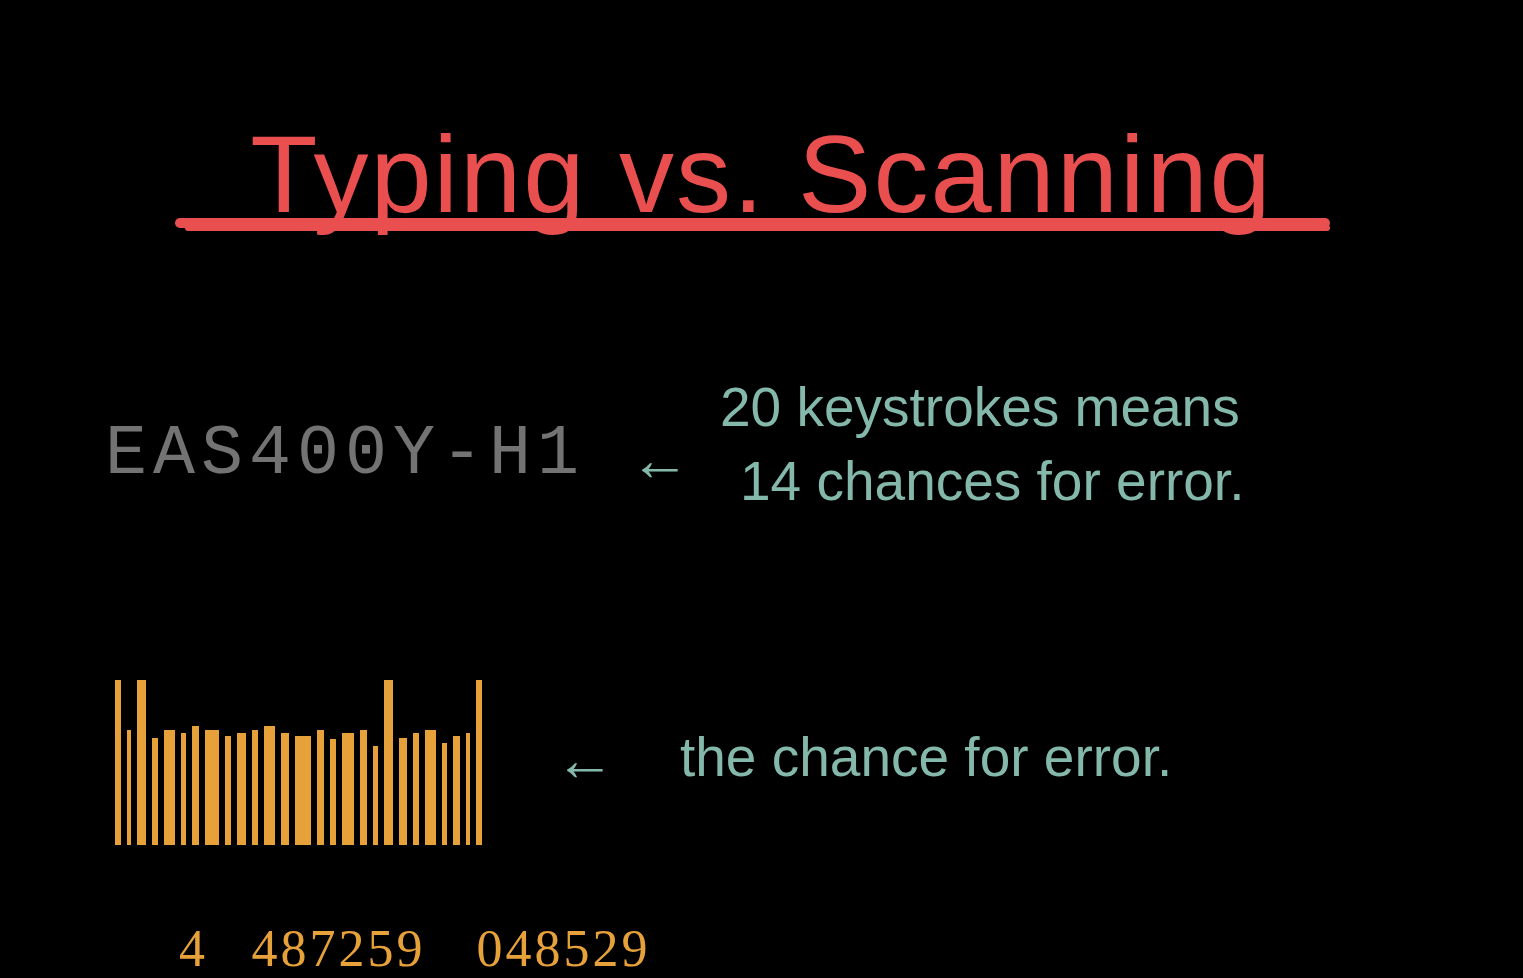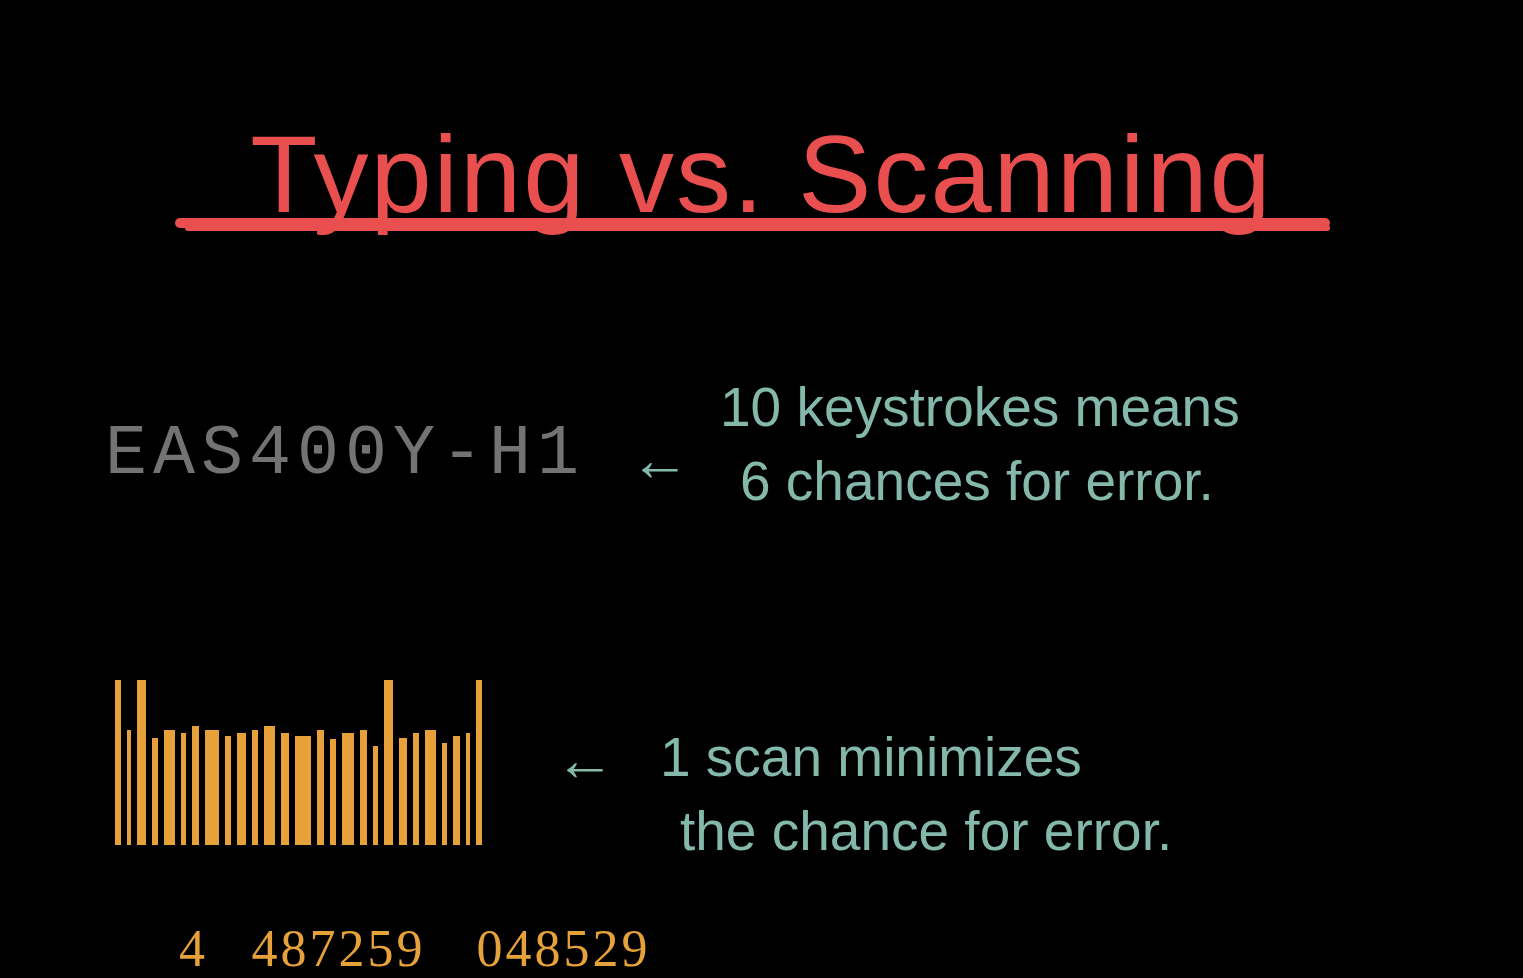--- a/index.html
+++ b/index.html
@@ -117,22 +117,22 @@
 
 <div class="canvas">
 
   <div class="title">Typing vs.  Scanning</div>
   <div class="underline"></div>
   <div class="underline2"></div>
 
   <div class="code">EAS400Y-H1</div>
   <div class="arrow arrow1">←</div>
   <div class="anno anno1">
-    <div>10 keystrokes means</div>
-    <div style="padding-left:20px;">6 chances for error.</div>
+    <div>20 keystrokes means</div>
+    <div style="padding-left:20px;">14 chances for error.</div>
   </div>
 
   <div class="barcode-wrap">
     <div class="barcode" id="barcode">
         <span class="bar" style="width: 6px; height: 100%;"></span>
         <span class="bar" style="width: 4px; height: 70%;"></span>
         <span class="bar" style="width: 9px; height: 100%;"></span>
         <span class="bar" style="width: 6px; height: 65%;"></span>
         <span class="bar" style="width: 11px; height: 70%;"></span>
         <span class="bar" style="width: 5px; height: 68%;"></span>
@@ -157,17 +157,16 @@
         <span class="bar" style="width: 7px; height: 66%;"></span>
         <span class="bar" style="width: 4px; height: 68%;"></span>
         <span class="bar" style="width: 6px; height: 100%;"></span>
       </div>
     <div class="barcode-num">
       <span class="group g1">4</span><span class="group g2">487259</span><span class="group g3">048529</span>
     </div>
   </div>
   <div class="arrow arrow2">←</div>
   <div class="anno anno2">
-    <div>1 scan minimizes</div>
     <div style="padding-left:20px;">the chance for error.</div>
   </div>
 
 </div>
 
 </body></html>

